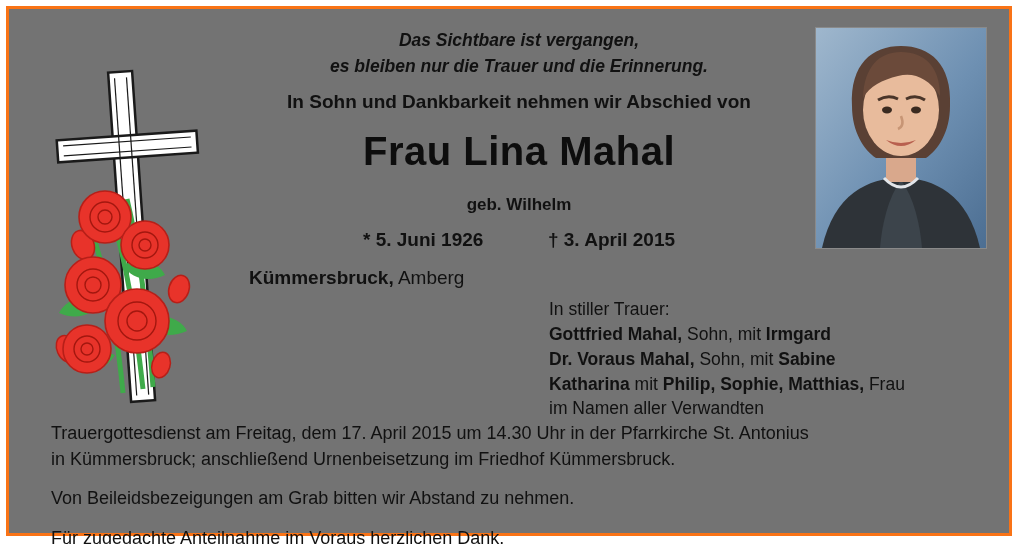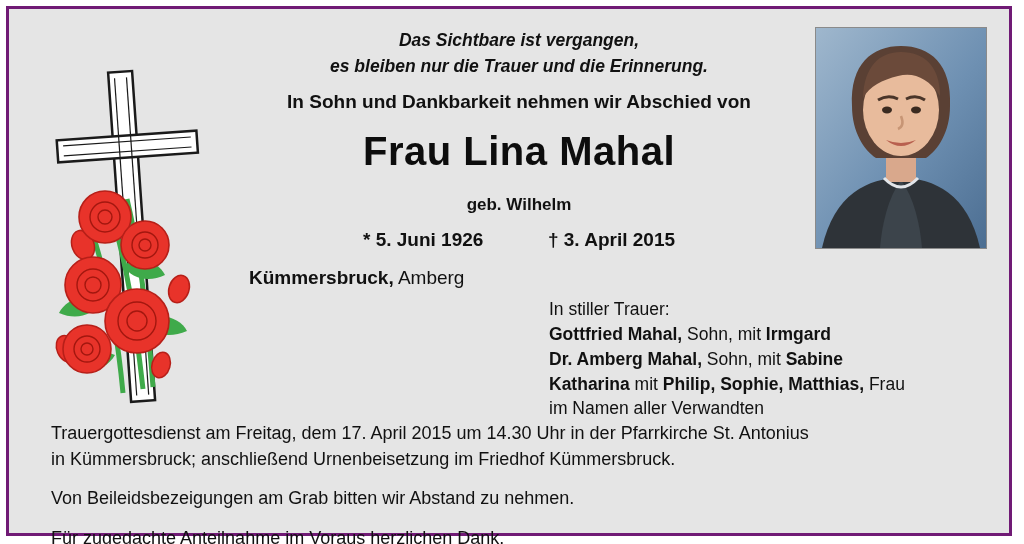--- a/index.html
+++ b/index.html
@@ -16,23 +16,23 @@
     height: 544px;
     background: #ffffff;
     overflow: hidden;
   }
   .frame {
     position: absolute;
     left: 6px;
     top: 6px;
     width: 1006px;
     height: 530px;
-    border: 3px solid #701a75;
+    border: 3px solid #f97316;
     box-sizing: border-box;
-    background: #e5e5e5;
+    background: #737373;
   }
 
   
   .art {
     position: absolute;
     left: 22px;
     top: 40px;
     width: 210px;
     height: 370px;
   }
@@ -260,21 +260,21 @@
     <div class="place">
       <b>Kümmersbruck,</b><span> Amberg</span>
     </div>
 
     <div class="mourners">
       <div class="hdr">In stiller Trauer:</div>
       <div>
         <b>Gottfried Mahal,</b><span> Sohn, mit </span><b>Irmgard</b>
       </div>
       <div>
-        <b>Dr. Amberg Mahal,</b><span> Sohn, mit </span><b>Sabine</b>
+        <b>Dr. Voraus Mahal,</b><span> Sohn, mit </span><b>Sabine</b>
       </div>
       <div>
         <b>Katharina</b><span> mit </span><b>Philip, Sophie, Matthias,</b><span> Frau</span>
       </div>
       <div>im Namen aller Verwandten</div>
     </div>
 
     <div class="footer">
       <p>
         <span>Trauergottesdienst am Freitag, dem 17. April 2015 um 14.30 Uhr in der Pfarrkirche St. Antonius</span><br>

